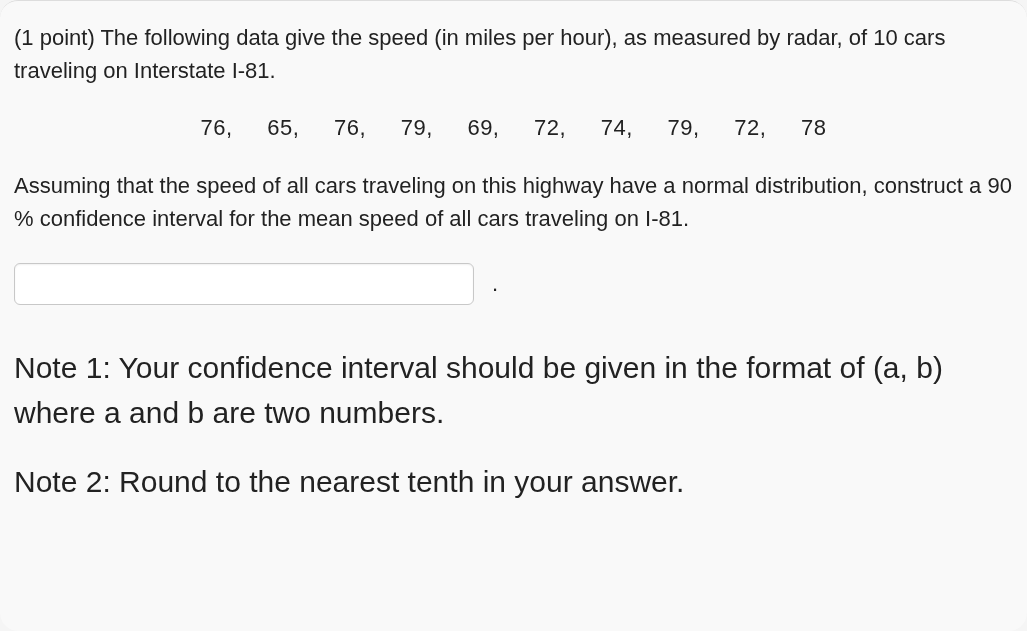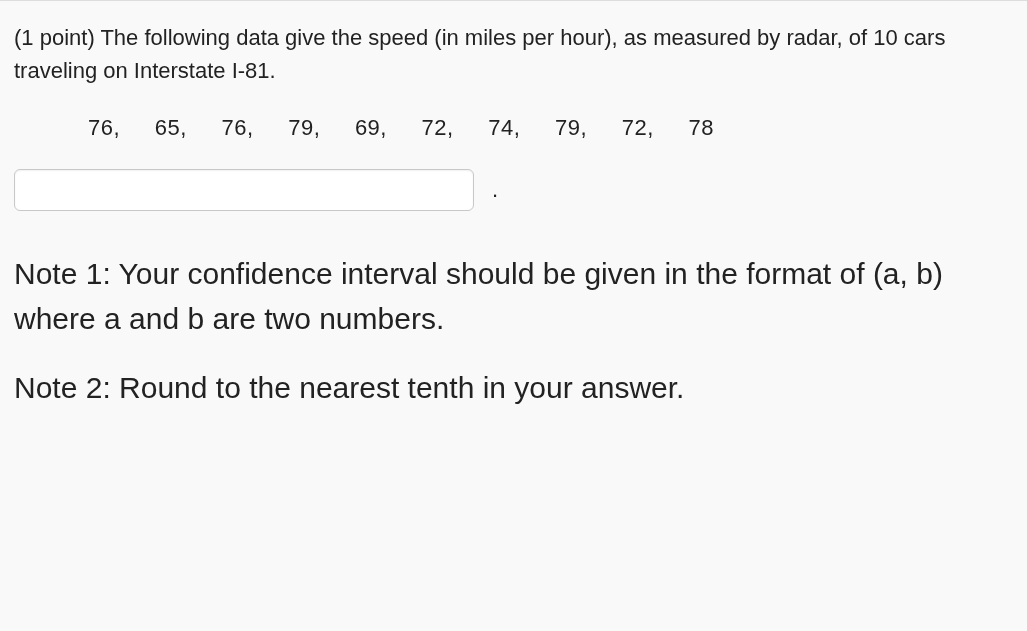--- a/index.html
+++ b/index.html
@@ -1,18 +1,19 @@
 <!DOCTYPE html>
 <html><head>
   <meta charset="utf-8">
   <style>
     * {
       margin: 0;
       padding: 0;
       box-sizing: border-box;
+      border-radius: 18px;
     }
     body {
       font-family: Arial, Helvetica, sans-serif;
       background: #f5f5f5;
       width: 1027px;
       height: 631px;
       overflow: hidden;
     }
     .container {
       background: #f9f9f9;
@@ -22,20 +23,21 @@
     }
     .question-text {
       font-size: 22px;
       color: #222;
       line-height: 1.5;
       margin-bottom: 28px;
     }
     .data-row {
       font-size: 22px;
       color: #222;
+      text-align: center;
       padding: 0 60px;
       margin-bottom: 28px;
       letter-spacing: 0.5px;
     }
     .data-row span {
       margin: 0 14px;
     }
     .instruction-text {
       font-size: 22px;
       color: #222;
@@ -82,20 +84,21 @@
     <span>76,</span>
     <span>79,</span>
     <span>69,</span>
     <span>72,</span>
     <span>74,</span>
     <span>79,</span>
     <span>72,</span>
     <span>78</span>
   </div>
 
+  <p class="instruction-text">Assuming that the speed of all cars traveling on this highway have a normal distribution, construct a 90 % confidence interval for the mean speed of all cars traveling on I-81.</p>
 
   <div class="input-row">
     <input type="text" class="answer-input" value="" style="">
     <span class="period">.</span>
   </div>
 
   <p class="note-text">Note 1: Your confidence interval should be given in the format of (a, b) where a and b are two numbers.</p>
 
   <p class="note-text">Note 2: Round to the nearest tenth in your answer.</p>
 

